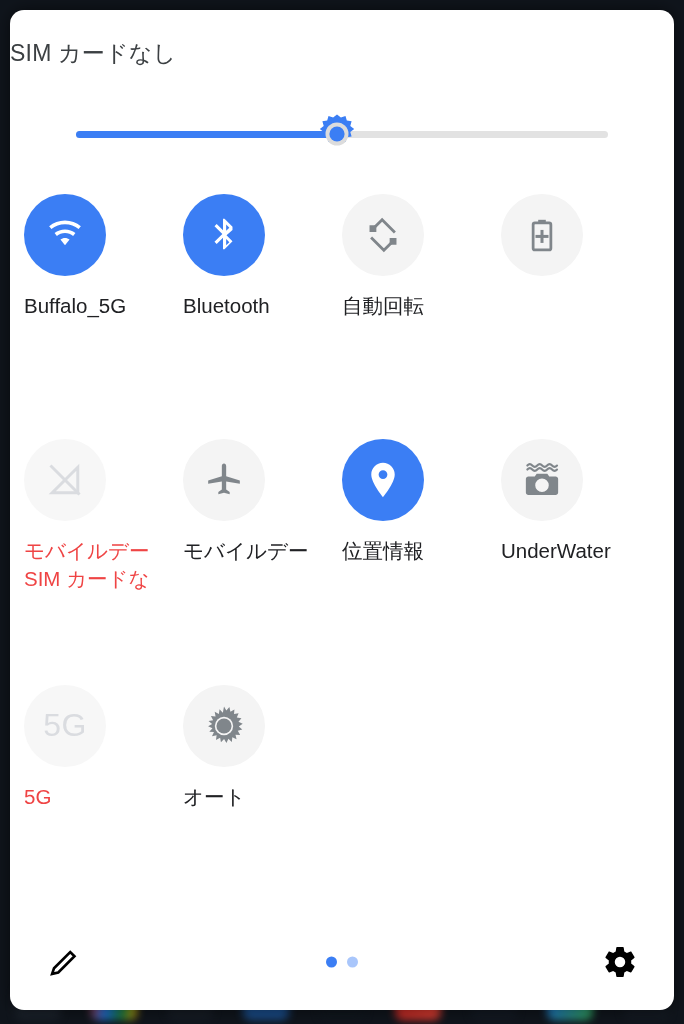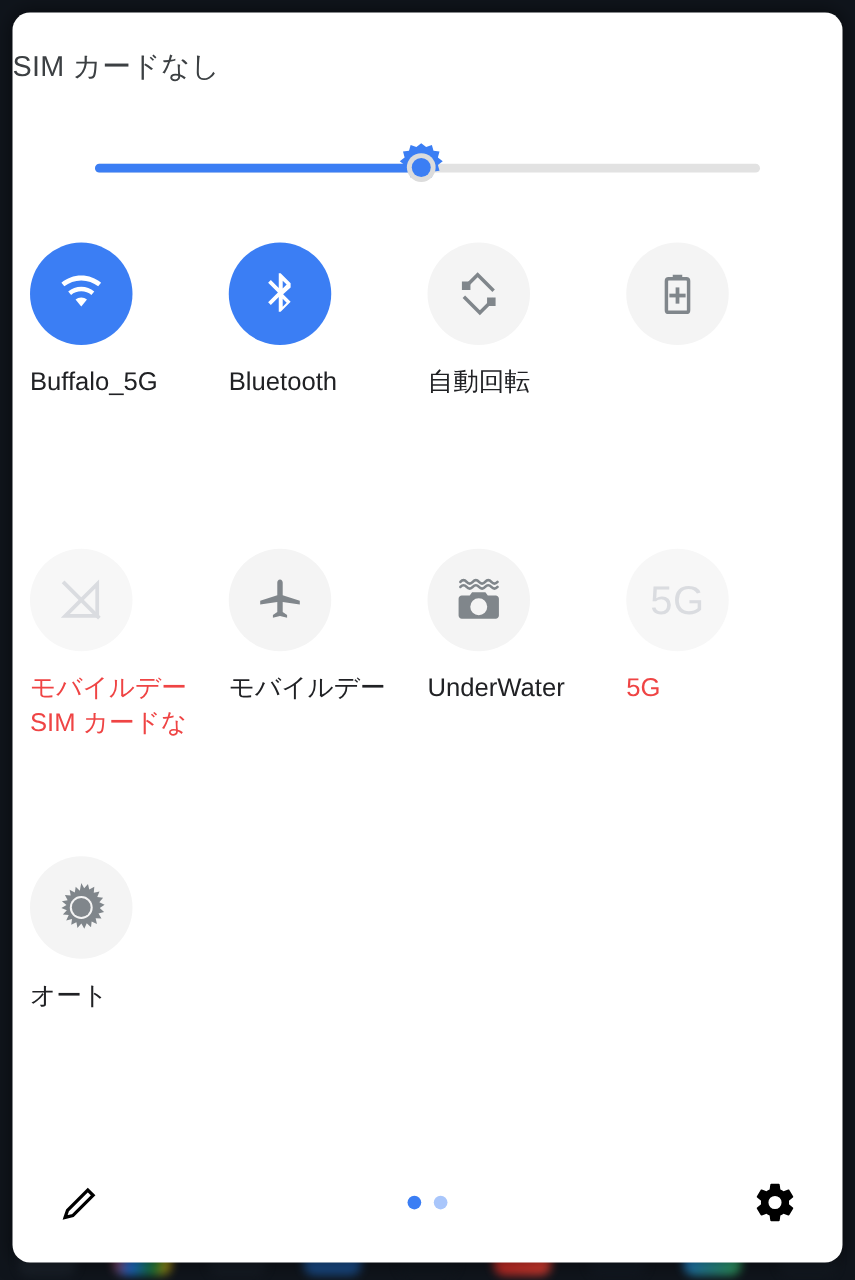--- a/index.html
+++ b/index.html
@@ -284,20 +284,28 @@
 
     <div class="qs-tile off">
       <div class="tile-circle">
         <svg class="icon-glyph" width="40" height="40" viewBox="0 0 24 24">
           <path fill="#80868b" d="M21.5 14.2v-1.9l-8.2-2.6V3.6c0-.78-.52-1.5-1.3-1.5s-1.3.72-1.3 1.5v6.1L2.5 12.3v1.9l8.2-1.25v4.75l-2.1 1.45v1.4l3.4-.92 3.4.92v-1.4l-2.1-1.45v-4.75l8.2 1.25z"></path>
         </svg>
       </div>
       <div class="tile-label">モバイルデー</div>
     </div>
 
+    <div class="qs-tile on">
+      <div class="tile-circle">
+        <svg class="icon-glyph" width="42" height="42" viewBox="0 0 24 24">
+          <path fill="#ffffff" d="M12 2.2c-3.7 0-6.7 3.0-6.7 6.7 0 4.9 6.7 12.9 6.7 12.9s6.7-8.0 6.7-12.9c0-3.7-3.0-6.7-6.7-6.7zm0 9.2a2.5 2.5 0 1 1 0-5 2.5 2.5 0 0 1 0 5z"></path>
+        </svg>
+      </div>
+      <div class="tile-label">位置情報</div>
+    </div>
 
     <div class="qs-tile off">
       <div class="tile-circle">
         <svg class="icon-glyph" width="44" height="44" viewBox="0 0 24 24">
           <path d="M4.0 4.1c.9-1.0 1.8-1.0 2.7 0 .9 1.0 1.8 1.0 2.7 0 .9-1.0 1.8-1.0 2.7 0 .9 1.0 1.8 1.0 2.7 0 .9-1.0 1.8-1.0 2.7 0 .9 1.0 1.8 1.0 2.7 0" fill="none" stroke="#80868b" stroke-width="1.15" stroke-linecap="round"></path>
           <path d="M4.0 6.3c.9-1.0 1.8-1.0 2.7 0 .9 1.0 1.8 1.0 2.7 0 .9-1.0 1.8-1.0 2.7 0 .9 1.0 1.8 1.0 2.7 0 .9-1.0 1.8-1.0 2.7 0 .9 1.0 1.8 1.0 2.7 0" fill="none" stroke="#80868b" stroke-width="1.15" stroke-linecap="round"></path>
           <path fill="#80868b" d="M9.1 8.6l-1.05 1.45H4.6c-.77 0-1.4.63-1.4 1.4v7.35c0 .77.63 1.4 1.4 1.4h14.8c.77 0 1.4-.63 1.4-1.4V11.45c0-.77-.63-1.4-1.4-1.4h-3.45L14.9 8.6H9.1zm2.9 10.0a3.7 3.7 0 1 1 0-7.4 3.7 3.7 0 0 1 0 7.4z"></path>
           <circle cx="12" cy="14.9" r="2.75" fill="#f4f4f4"></circle>
         </svg>
       </div>

